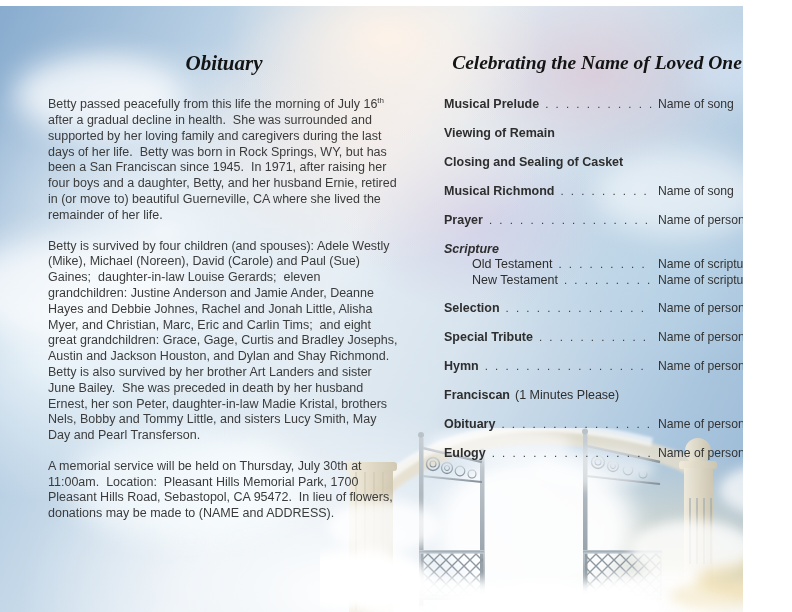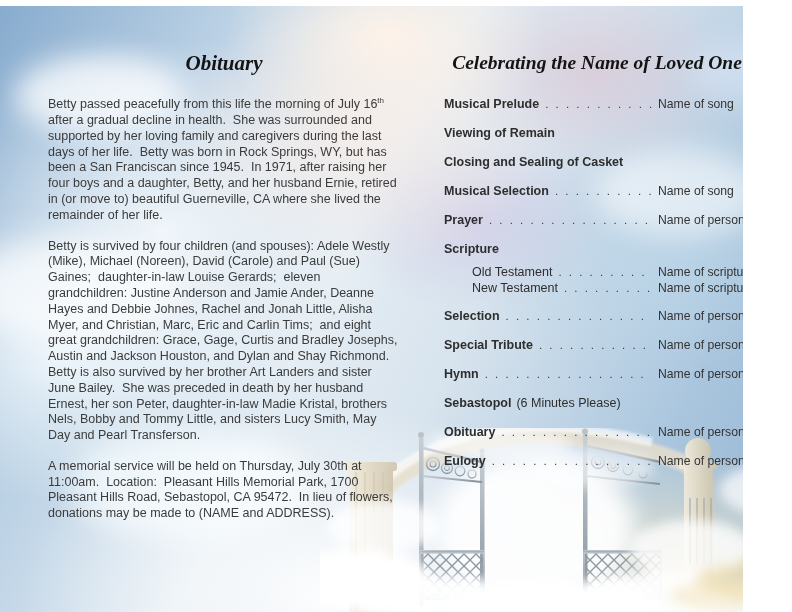--- a/index.html
+++ b/index.html
@@ -45,21 +45,21 @@
 
   
   .prow { display:flex; align-items:baseline; width:100%; margin-bottom:13px;
           font-size:12.5px; line-height:16px; color:#2e2e2e; }
   .prow .lbl { font-weight:bold; flex:none; white-space:nowrap; }
   .prow .suffix { font-weight:normal; margin-left:5px; white-space:nowrap; }
   .prow .dots { flex:1 1 auto; overflow:hidden; white-space:nowrap;
                 letter-spacing:2px; font-size:11.5px; color:#3a3a3a; margin:0 6px; }
   .prow .val { flex:none; width:92px; font-weight:normal; font-size:12.2px;
                color:#343434; white-space:nowrap; }
-  .prow.header { margin-bottom:8px; }
+  .prow.header { margin-bottom:0;font-style:italic; }
   .prow.sub { padding-left:28px; margin-bottom:1px; line-height:15px;justify-content:flex-end; }
   .prow.sub .lbl { font-weight:normal; }
   .prow.sub.last { margin-bottom:12px; }
 
   
   .gates { position:absolute; left:320px; top:428px; }
 </style>
 </head>
 <body>
 
@@ -226,21 +226,21 @@
       <span class="dots">. . . . . . . . . . . . . . . . . . . . . . . . . . . . . . . . . . . . . . . . . . . . . . . . . . . . . . . . . . . .</span>
       <span class="val">Name of song</span>
     </div>
     <div class="prow">
       <span class="lbl">Viewing of Remain</span>
     </div>
     <div class="prow">
       <span class="lbl">Closing and Sealing of Casket</span>
     </div>
     <div class="prow">
-      <span class="lbl">Musical Selection</span>
+      <span class="lbl">Musical Richmond</span>
       <span class="dots">. . . . . . . . . . . . . . . . . . . . . . . . . . . . . . . . . . . . . . . . . . . . . . . . . . . . . . . . . . . .</span>
       <span class="val">Name of song</span>
     </div>
     <div class="prow">
       <span class="lbl">Prayer</span>
       <span class="dots">. . . . . . . . . . . . . . . . . . . . . . . . . . . . . . . . . . . . . . . . . . . . . . . . . . . . . . . . . . . .</span>
       <span class="val">Name of person</span>
     </div>
     <div class="prow header">
       <span class="lbl">Scripture</span>
@@ -264,22 +264,22 @@
       <span class="lbl">Special Tribute</span>
       <span class="dots">. . . . . . . . . . . . . . . . . . . . . . . . . . . . . . . . . . . . . . . . . . . . . . . . . . . . . . . . . . . .</span>
       <span class="val">Name of person</span>
     </div>
     <div class="prow">
       <span class="lbl">Hymn</span>
       <span class="dots">. . . . . . . . . . . . . . . . . . . . . . . . . . . . . . . . . . . . . . . . . . . . . . . . . . . . . . . . . . . .</span>
       <span class="val">Name of person</span>
     </div>
     <div class="prow">
-      <span class="lbl">Sebastopol</span>
-      <span class="suffix">(6 Minutes Please)</span>
+      <span class="lbl">Franciscan</span>
+      <span class="suffix">(1 Minutes Please)</span>
     </div>
     <div class="prow">
       <span class="lbl">Obituary</span>
       <span class="dots">. . . . . . . . . . . . . . . . . . . . . . . . . . . . . . . . . . . . . . . . . . . . . . . . . . . . . . . . . . . .</span>
       <span class="val">Name of person</span>
     </div>
     <div class="prow">
       <span class="lbl">Eulogy</span>
       <span class="dots">. . . . . . . . . . . . . . . . . . . . . . . . . . . . . . . . . . . . . . . . . . . . . . . . . . . . . . . . . . . .</span>
       <span class="val">Name of person</span>

